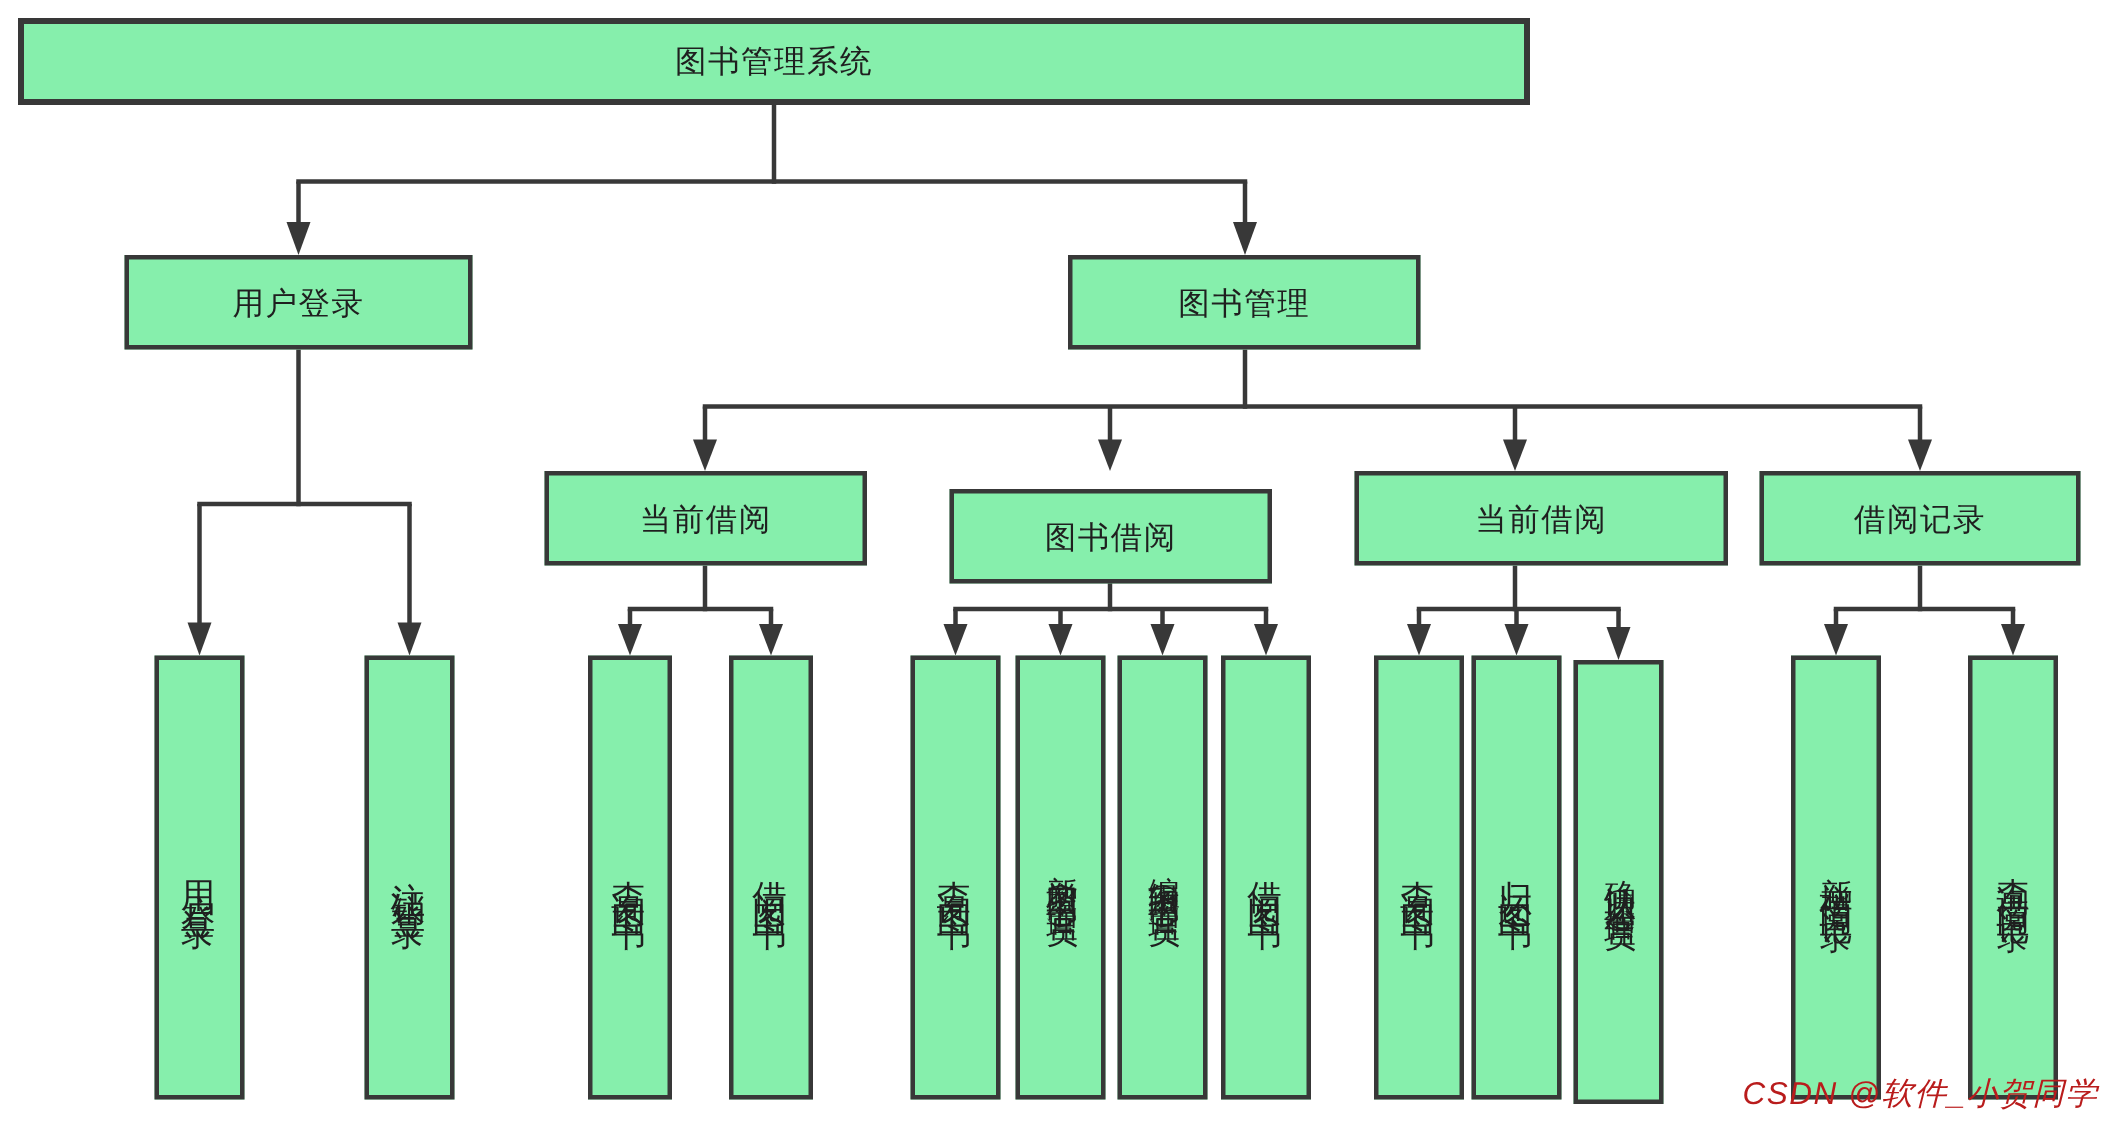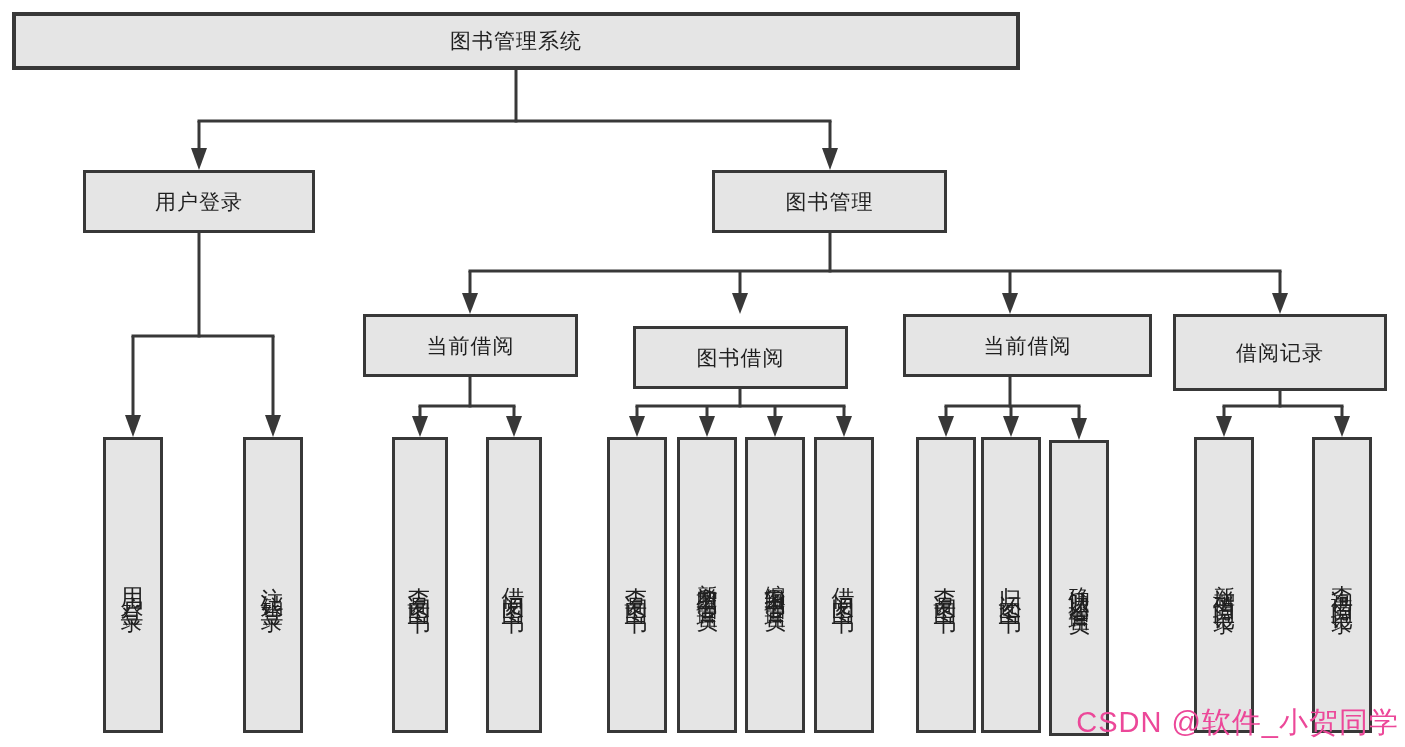--- a/index.html
+++ b/index.html
@@ -13,21 +13,21 @@
   }
   #connector-layer {
     position: absolute;
     left: 0; top: 0;
     width: 1405px; height: 747px;
   }
   .node {
     position: absolute;
     box-sizing: border-box;
     border: 3px solid #383838;
-    background: #e5e5e5;
+    background: #86efac;
     display: flex;
     align-items: center;
     justify-content: center;
     color: #1f1f1f;
   }
   .node.root-node { border-width: 4px; }
   .hnode span {
     font-size: 21px;
     letter-spacing: 1px;
     white-space: nowrap;
@@ -39,24 +39,25 @@
     letter-spacing: 8px;
     color: #1f1f1f;
     white-space: nowrap;
   }
   .vtext.mid { font-size: 22px; letter-spacing: 6px; }
   .vtext.dense { font-size: 21px; letter-spacing: 4px; }
   .watermark {
     position: absolute;
     right: 6px;
     bottom: 4px;
-    font-size: 29px;
-    color: #ec4899;
+    font-size: 21px;
+    color: #b91c1c;
     letter-spacing: 1px;
     white-space: nowrap;
+    font-style: italic;
   }
   svg line, svg path { stroke: #383838; stroke-width: 3; fill: none; }
   svg polygon { fill: #383838; stroke: none; }
 </style>
 </head>
 <body>
 
 <div id="canvas">
 
   <svg id="connector-layer" viewBox="0 0 1405 747" xmlns="http://www.w3.org/2000/svg">
@@ -148,21 +149,21 @@
 
   <div class="node hnode" style="left:363px; top:314px; width:215px; height:63px;">
     <span>当前借阅</span>
   </div>
   <div class="node hnode" style="left:633px; top:314px; width:215px; height:63px;margin-top:12px;">
     <span>图书借阅</span>
   </div>
   <div class="node hnode" style="left:903px; top:314px; width:249px; height:63px;">
     <span>当前借阅</span>
   </div>
-  <div class="node hnode" style="left:1173px; top:314px; width:214px; height:77px;font-family:Liberation Serif, serif;">
+  <div class="node hnode" style="left:1173px; top:314px; width:214px; height:63px;font-family:Liberation Serif, serif;">
     <span>借阅记录</span>
   </div>
 
   <div class="node vnode" style="left:103px; top:437px; width:60px; height:296px;">
     <span class="vtext">用户登录</span>
   </div>
   <div class="node vnode" style="left:243px; top:437px; width:60px; height:296px;">
     <span class="vtext">注销登录</span>
   </div>
 

